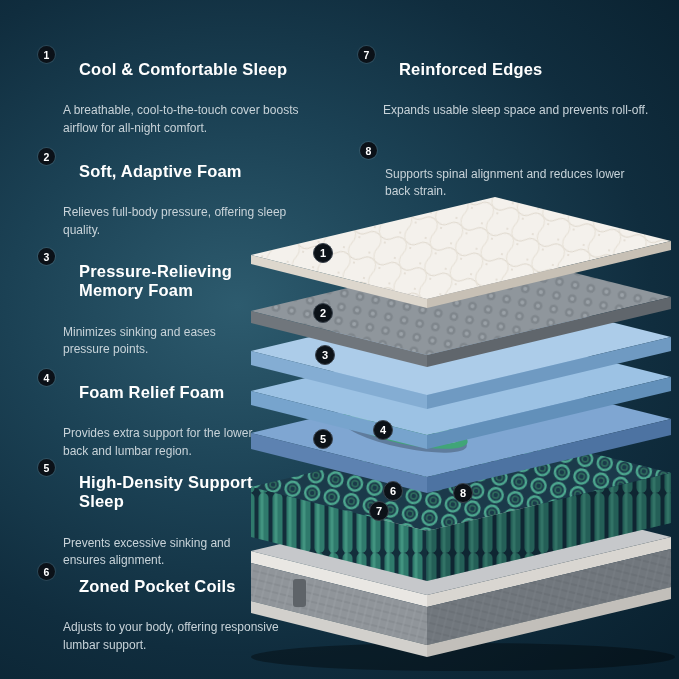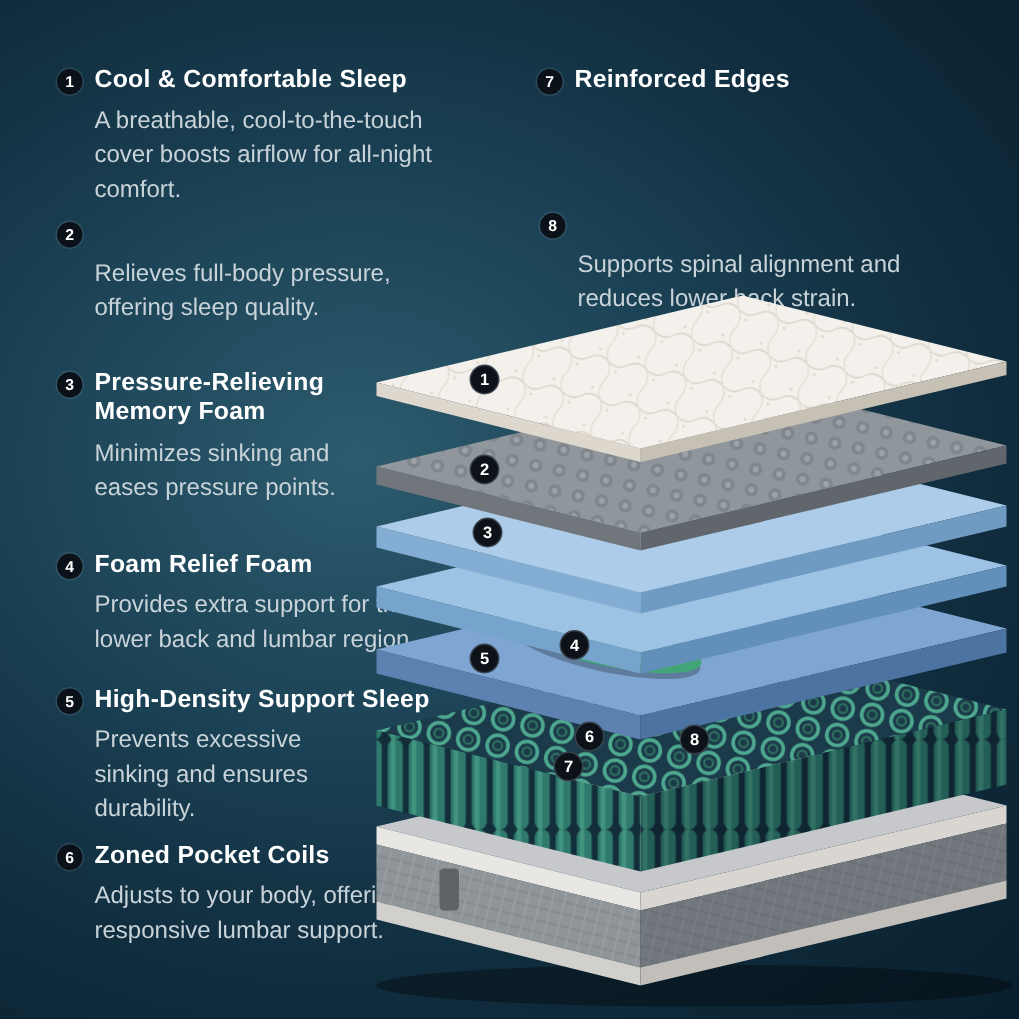--- a/index.html
+++ b/index.html
@@ -9,22 +9,22 @@
     background:radial-gradient(90% 75% at 35% 45%, #2d5b6e 0%, #1b4154 38%, #102d3e 68%, #09202e 100%);
   }
   .feature{position:absolute;color:#fff;}
   .f-head{display:flex;align-items:flex-start;gap:8px;}
   .num{
     flex:0 0 17px;width:17px;height:17px;border-radius:50%;
     background:#0b1118;color:#ffffff;font-size:10.5px;font-weight:bold;
     display:flex;align-items:center;justify-content:center;margin-top:2px;
     box-shadow:0 0 0 1px rgba(255,255,255,0.10);
   }
-  .f-title{margin:0;font-size:16.5px;line-height:1.18;font-weight:bold;letter-spacing:.2px;color:#ffffff;}
-  .f-desc{margin:7px 0 0 25px;font-size:16px;line-height:1.42;color:#c8d3d9;}
+  .f-title{margin:16px;font-size:16.5px;line-height:1.18;font-weight:bold;letter-spacing:.2px;color:#ffffff;}
+  .f-desc{margin:7px 0 0 25px;font-size:12px;line-height:1.42;color:#c8d3d9;}
   #f1{left:38px;top:44px;width:272px;}
   #f2{left:38px;top:146px;width:262px;}
   #f3{left:38px;top:246px;width:212px;}
   #f4{left:38px;top:367px;width:242px;}
   #f5{left:38px;top:457px;width:280px;}
   #f5 .f-desc{max-width:182px;}
   #f6{left:38px;top:561px;width:280px;}
   #f6 .f-desc{max-width:232px;}
   #f7{left:358px;top:44px;width:312px;}
   #f8{left:360px;top:140px;width:266px;}
@@ -41,20 +41,21 @@
     <div class="f-head">
       <span class="num">1</span>
       <h2 class="f-title">Cool &amp; Comfortable Sleep</h2>
     </div>
     <p class="f-desc">A breathable, cool-to-the-touch cover boosts airflow for all-night comfort.</p>
   </div>
 
   <div class="feature" id="f2">
     <div class="f-head">
       <span class="num">2</span>
+      <h2 class="f-title">Soft, Adaptive Foam</h2>
     </div>
     <p class="f-desc">Relieves full-body pressure, offering sleep quality.</p>
   </div>
 
   <div class="feature" id="f3">
     <div class="f-head">
       <span class="num">3</span>
       <h2 class="f-title">Pressure-Relieving Memory Foam</h2>
     </div>
     <p class="f-desc">Minimizes sinking and eases pressure points.</p>
@@ -66,36 +67,37 @@
       <h2 class="f-title">Foam Relief Foam</h2>
     </div>
     <p class="f-desc">Provides extra support for the lower back and lumbar region.</p>
   </div>
 
   <div class="feature" id="f5">
     <div class="f-head">
       <span class="num">5</span>
       <h2 class="f-title">High-Density Support Sleep</h2>
     </div>
-    <p class="f-desc">Prevents excessive sinking and ensures durability.</p>
+    <p class="f-desc">Prevents excessive sinking and ensures alignment.</p>
   </div>
 
   <div class="feature" id="f6">
     <div class="f-head">
       <span class="num">6</span>
       <h2 class="f-title">Zoned Pocket Coils</h2>
     </div>
     <p class="f-desc">Adjusts to your body, offering responsive lumbar support.</p>
   </div>
 
   <div class="feature" id="f7">
     <div class="f-head">
       <span class="num">7</span>
       <h2 class="f-title">Reinforced Edges</h2>
     </div>
+    <p class="f-desc">Expands usable sleep space and prevents roll-off.</p>
   </div>
 
   <div class="feature" id="f8">
     <div class="f-head">
       <span class="num">8</span>
     </div>
     <p class="f-desc">Supports spinal alignment and reduces lower back strain.</p>
   </div>
 
   <svg class="mattress-svg" width="436" height="486" viewBox="0 0 436 486" aria-hidden="true">

